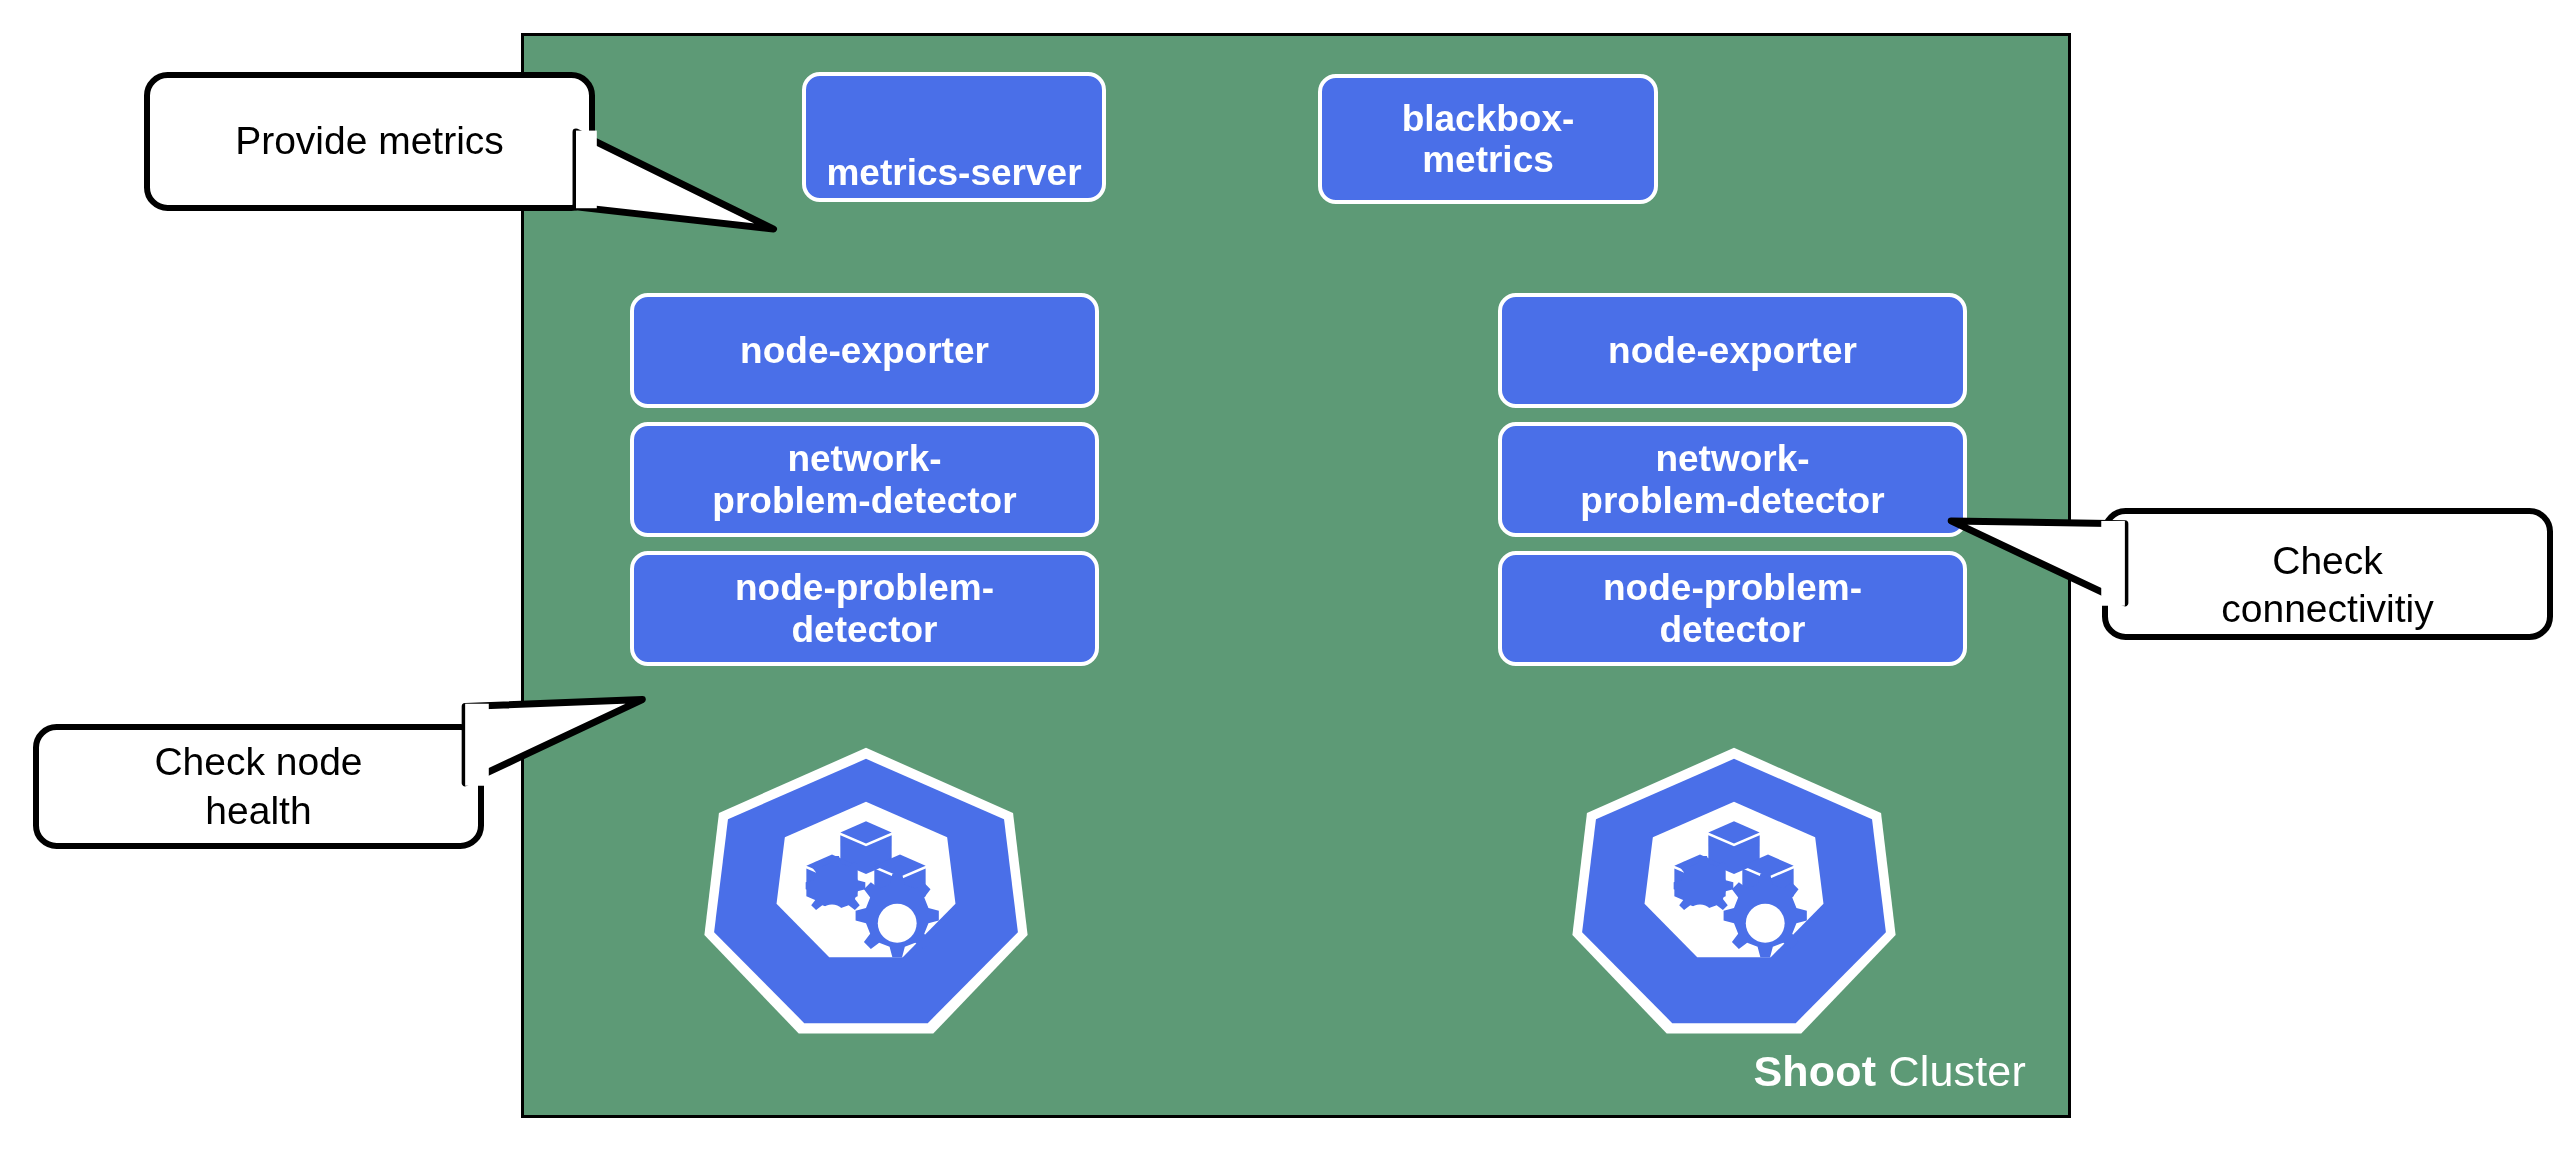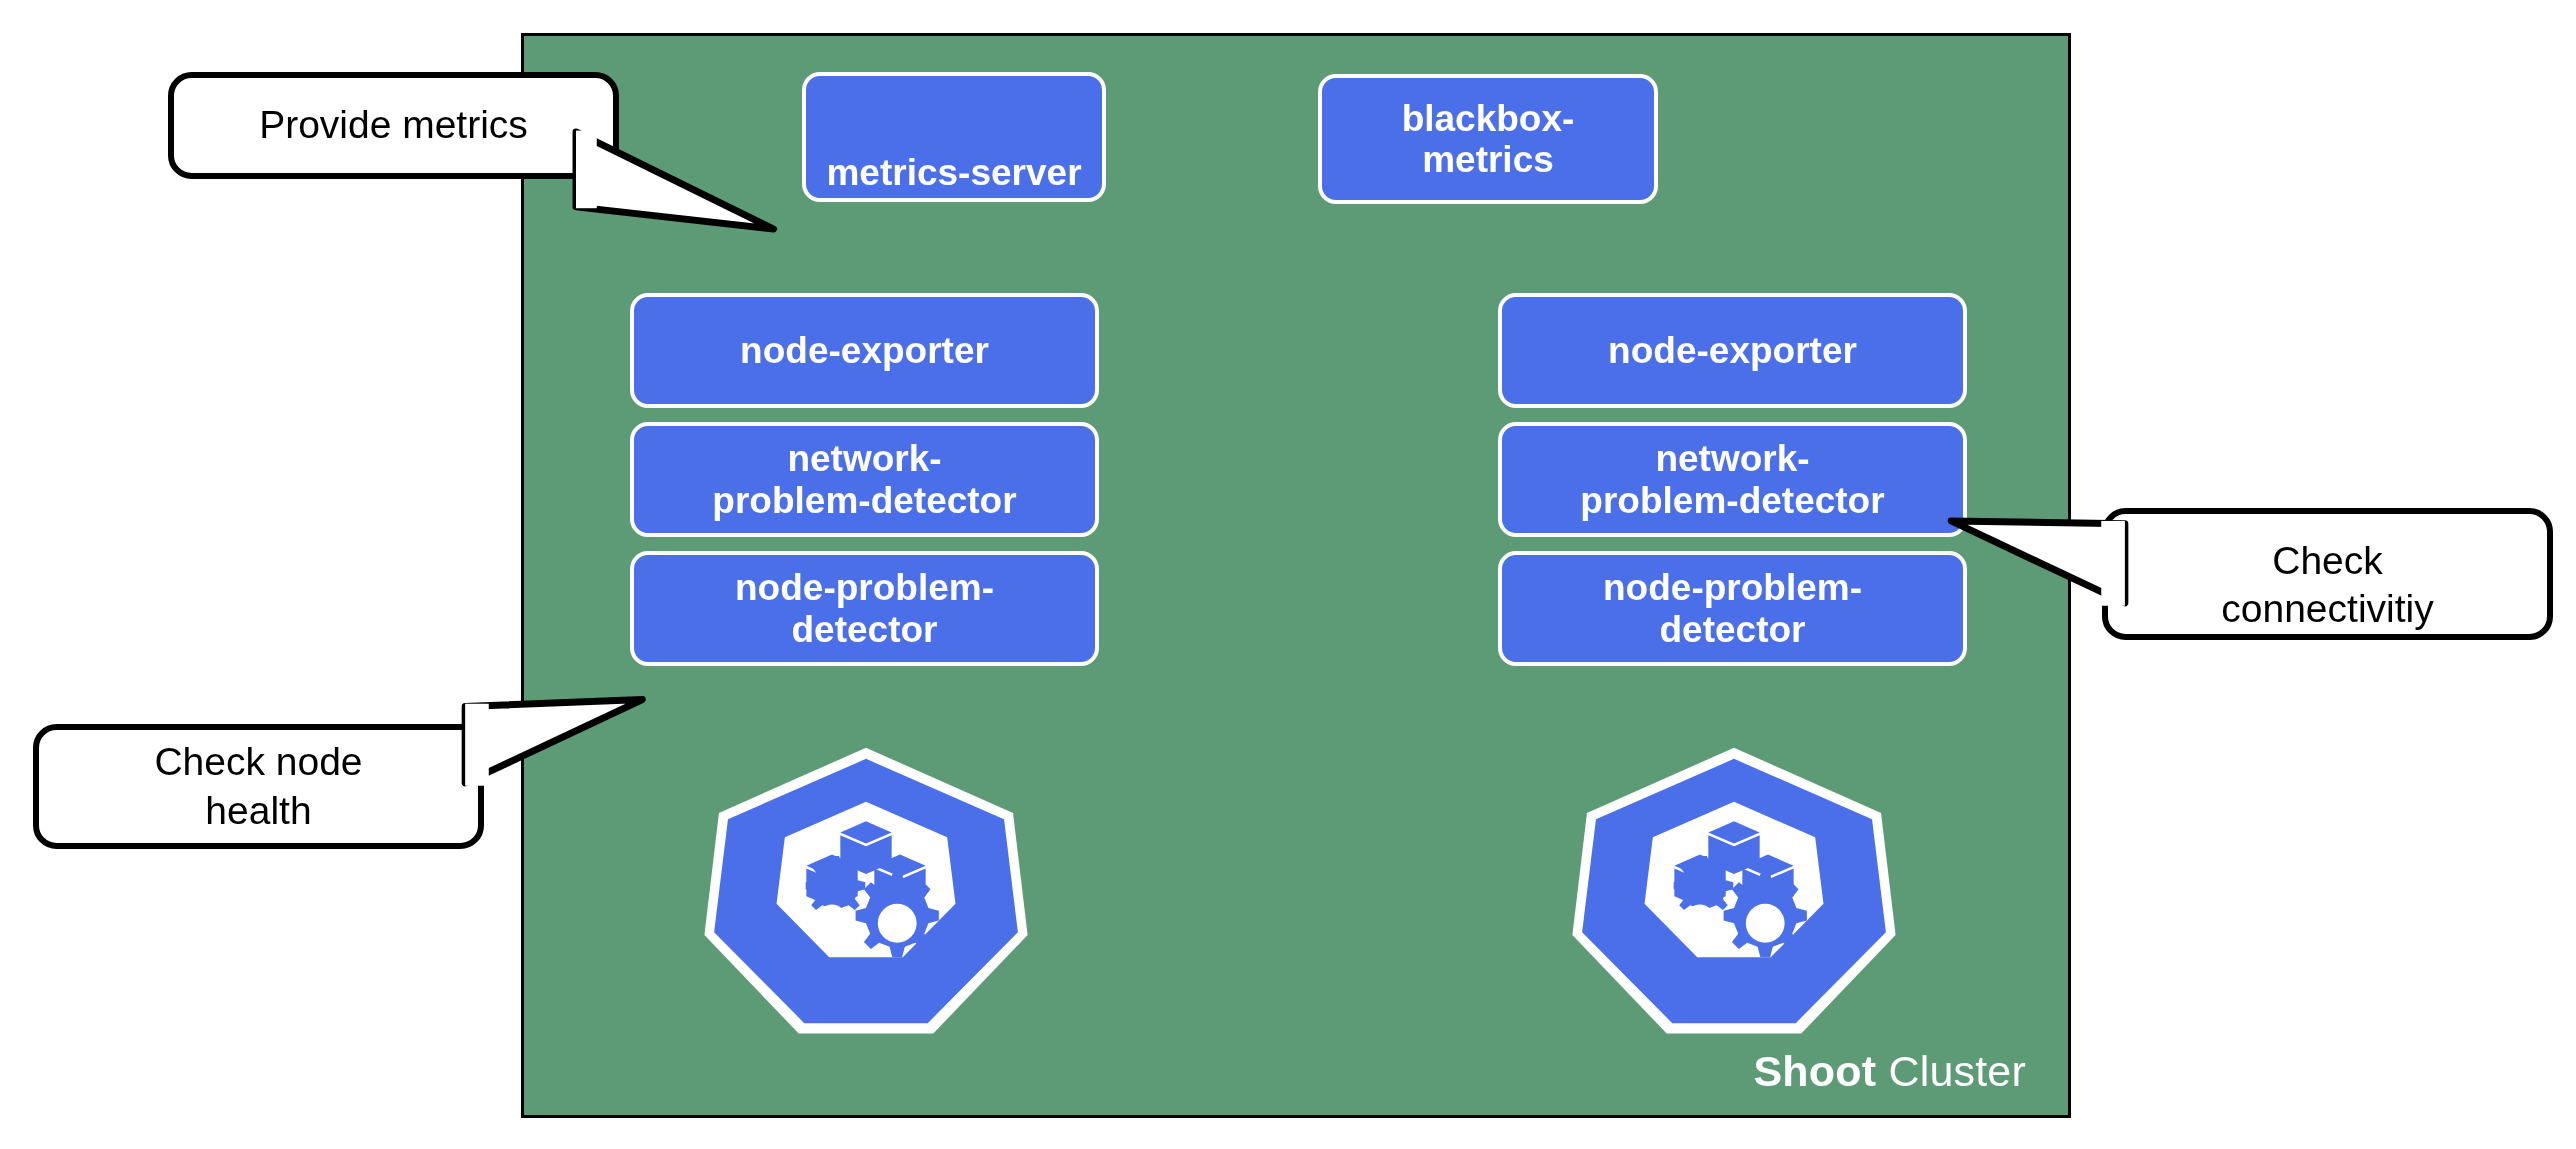--- a/index.html
+++ b/index.html
@@ -103,21 +103,21 @@
     line-height: 1.25;
     z-index: 2;
   }
   .callout-tail {
     position: absolute;
     z-index: 3;
     overflow: visible;
   }
 
   .callout-provide-metrics .callout-body {
-    left: 144px; top: 72px; width: 451px; height: 107px; margin-left: 24px;
+    left: 144px; top: 72px; width: 451px; height: 139px;
   }
   .callout-provide-metrics .callout-tail {
     left: 576px; top: 125px; width: 201px; height: 111px;
   }
 
   .callout-node-health .callout-body {
     left: 33px; top: 724px; width: 451px; height: 125px;
   }
   .callout-node-health .callout-tail {
     left: 465px; top: 694px; width: 181px; height: 139px;

